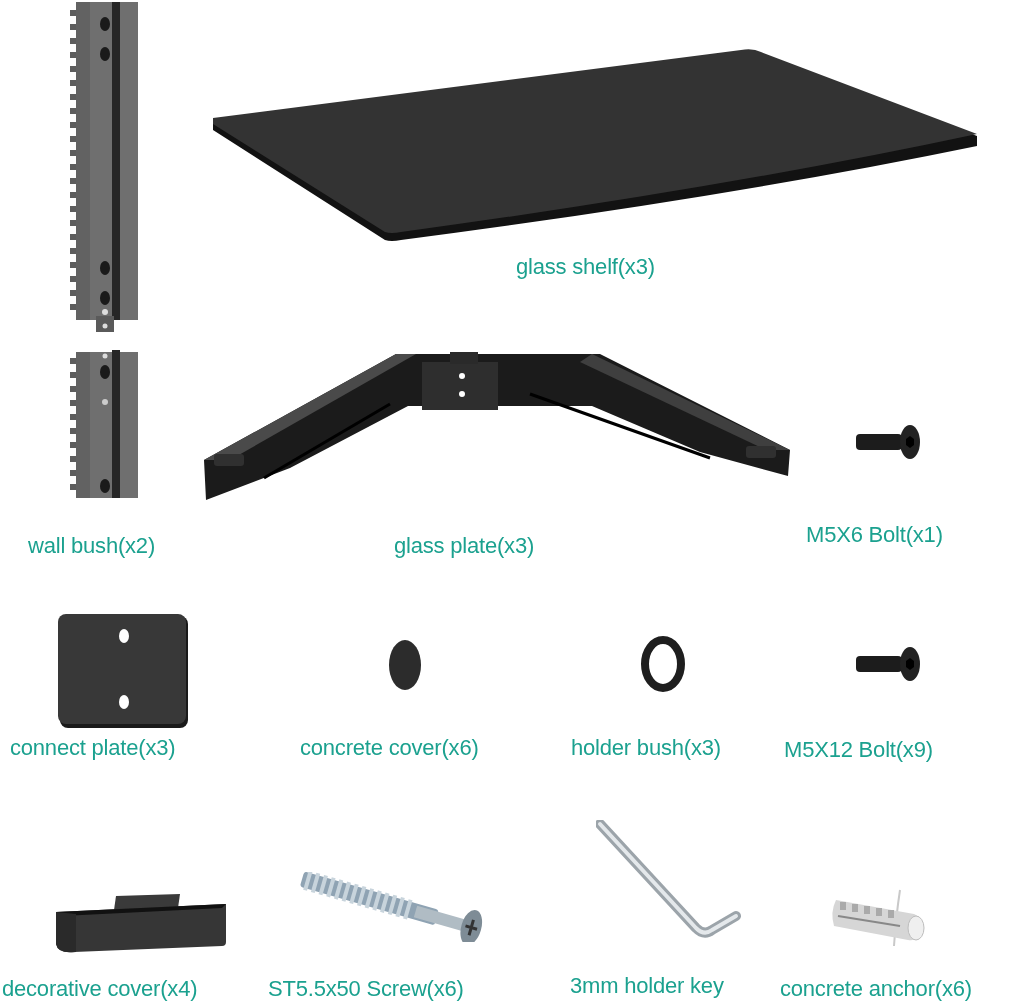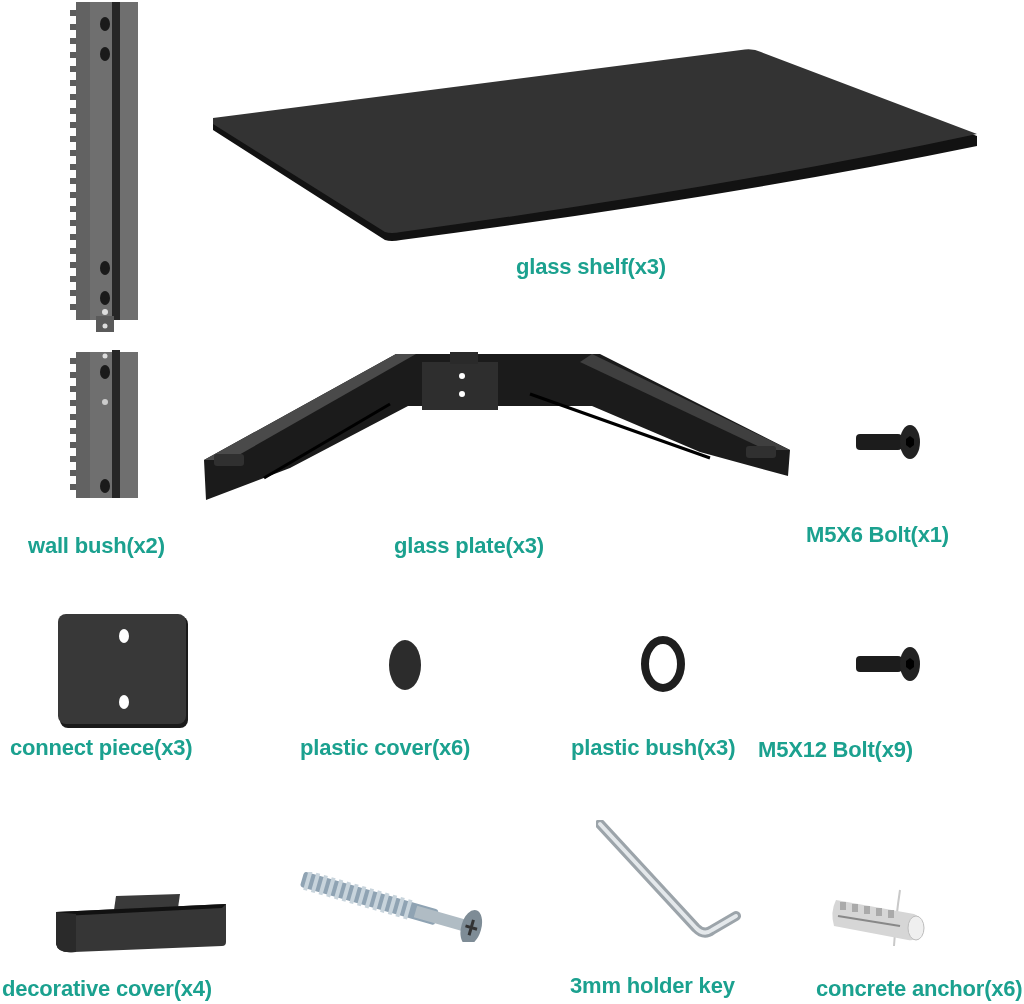--- a/index.html
+++ b/index.html
@@ -1,17 +1,17 @@
 <!DOCTYPE html>
 <html><head>
 <meta charset="utf-8">
 <style>
   html, body { margin:0; padding:0; background:#ffffff; }
   #canvas { position:relative; width:1024px; height:1004px; overflow:hidden; background:#ffffff; font-family:"Liberation Sans", sans-serif; }
-  .label { position:absolute; color:#1ba18f; font-weight:bold; font-size:22px; white-space:nowrap; line-height:1; letter-spacing:-0.2px;text-align:center; }
+  .label { position:absolute; color:#1ba18f; font-weight:normal; font-size:22px; white-space:nowrap; line-height:1; letter-spacing:-0.2px;text-align:center; }
   .part { position:absolute; }
   svg { display:block; }
 </style>
 </head>
 <body>
 
 <div id="canvas">
 
   <div class="part" style="left:68px;top:2px;">
     <svg width="76" height="330" viewBox="0 0 76 330">
@@ -114,44 +114,44 @@
   <div class="label" style="left:806px;top:524px;">M5X6 Bolt(x1)</div>
 
   <div class="part" style="left:56px;top:612px;">
     <svg width="134" height="118" viewBox="0 0 134 118">
       <rect x="4" y="4" width="128" height="112" rx="8" fill="#1a1a1a"></rect>
       <rect x="2" y="2" width="128" height="110" rx="8" fill="#383838"></rect>
       <ellipse cx="68" cy="24" rx="5" ry="7" fill="#fff"></ellipse>
       <ellipse cx="68" cy="90" rx="5" ry="7" fill="#fff"></ellipse>
     </svg>
   </div>
-  <div class="label" style="left:10px;top:737px;">connect piece(x3)</div>
+  <div class="label" style="left:10px;top:737px;">connect plate(x3)</div>
 
   <div class="part" style="left:387px;top:638px;">
     <svg width="36" height="54" viewBox="0 0 36 54">
       <ellipse cx="18" cy="27" rx="16" ry="25" fill="#2c2c2c"></ellipse>
     </svg>
   </div>
-  <div class="label" style="left:300px;top:737px;">plastic cover(x6)</div>
+  <div class="label" style="left:300px;top:737px;">concrete cover(x6)</div>
 
   <div class="part" style="left:640px;top:634px;">
     <svg width="46" height="60" viewBox="0 0 46 60">
       <ellipse cx="23" cy="30" rx="18" ry="24" fill="none" stroke="#1e1e1e" stroke-width="8"></ellipse>
     </svg>
   </div>
-  <div class="label" style="left:571px;top:737px;">plastic bush(x3)</div>
+  <div class="label" style="left:571px;top:737px;">holder bush(x3)</div>
 
   <div class="part" style="left:856px;top:646px;">
     <svg width="66" height="36" viewBox="0 0 66 36">
       <rect x="0" y="10" width="46" height="16" rx="4" fill="#1c1c1c"></rect>
       <ellipse cx="54" cy="18" rx="10" ry="17" fill="#222"></ellipse>
       <polygon points="54,12 58,15 58,21 54,24 50,21 50,15" fill="#000"></polygon>
     </svg>
   </div>
-  <div class="label" style="left:758px;top:739px;">M5X12 Bolt(x9)</div>
+  <div class="label" style="left:784px;top:739px;">M5X12 Bolt(x9)</div>
 
   <div class="part" style="left:54px;top:892px;">
     <svg width="176" height="66" viewBox="0 0 176 66">
       <path d="M62 4 L126 2 L124 16 L60 18 Z" fill="#3a3a3a"></path>
       <path d="M2 20 L172 12 L172 50 Q172 54 168 54 L20 60 Q4 62 2 52 Z" fill="#363636"></path>
       <path d="M2 20 L172 12 L168 16 L8 24 Z" fill="#111"></path>
       <path d="M2 20 L22 22 L22 60 Q4 62 2 52 Z" fill="#2a2a2a"></path>
     </svg>
   </div>
   <div class="label" style="left:2px;top:978px;">decorative cover(x4)</div>
@@ -175,20 +175,21 @@
             <rect x="94" y="24" width="4" height="20"></rect>
           <rect x="102" y="24" width="4" height="20"></rect>
             <rect x="110" y="24" width="4" height="20"></rect>
         </g>
         <rect x="120" y="28" width="50" height="12" fill="#b0bcc4"></rect>
         <ellipse cx="178" cy="34" rx="10" ry="18" fill="#7e8c96"></ellipse>
         <path d="M178 26 L178 42 M172 34 L184 34" stroke="#333" stroke-width="3"></path>
       </g>
     </svg>
   </div>
+  <div class="label" style="left:268px;top:978px;">ST5.5x50 Screw(x6)</div>
 
   <div class="part" style="left:596px;top:820px;">
     <svg width="150" height="120" viewBox="0 0 150 120">
       <path d="M4 4 L100 108 Q108 116 116 110 L140 96" fill="none" stroke="#9ca4aa" stroke-width="10" stroke-linecap="round" stroke-linejoin="round"></path>
       <path d="M4 4 L100 108 Q108 116 116 110 L140 96" fill="none" stroke="#e4e8eb" stroke-width="4" stroke-linecap="round" stroke-linejoin="round"></path>
     </svg>
   </div>
   <div class="label" style="left:570px;top:975px;">3mm holder key</div>
 
   <div class="part" style="left:830px;top:886px;">
@@ -199,15 +200,15 @@
       <g fill="#aaa">
         <rect x="10" y="16" width="6" height="8"></rect>
           <rect x="22" y="18" width="6" height="8"></rect>
           <rect x="34" y="20" width="6" height="8"></rect>
         <rect x="46" y="22" width="6" height="8"></rect>
           <rect x="58" y="24" width="6" height="8"></rect>
       </g>
       <line x1="8" y1="30" x2="70" y2="40" stroke="#888" stroke-width="2"></line>
     </svg>
   </div>
-  <div class="label" style="left:780px;top:978px;margin-left:36px;">concrete anchor(x6)</div>
+  <div class="label" style="left:780px;top:978px;">concrete anchor(x6)</div>
 
 </div>
 
 </body></html>

